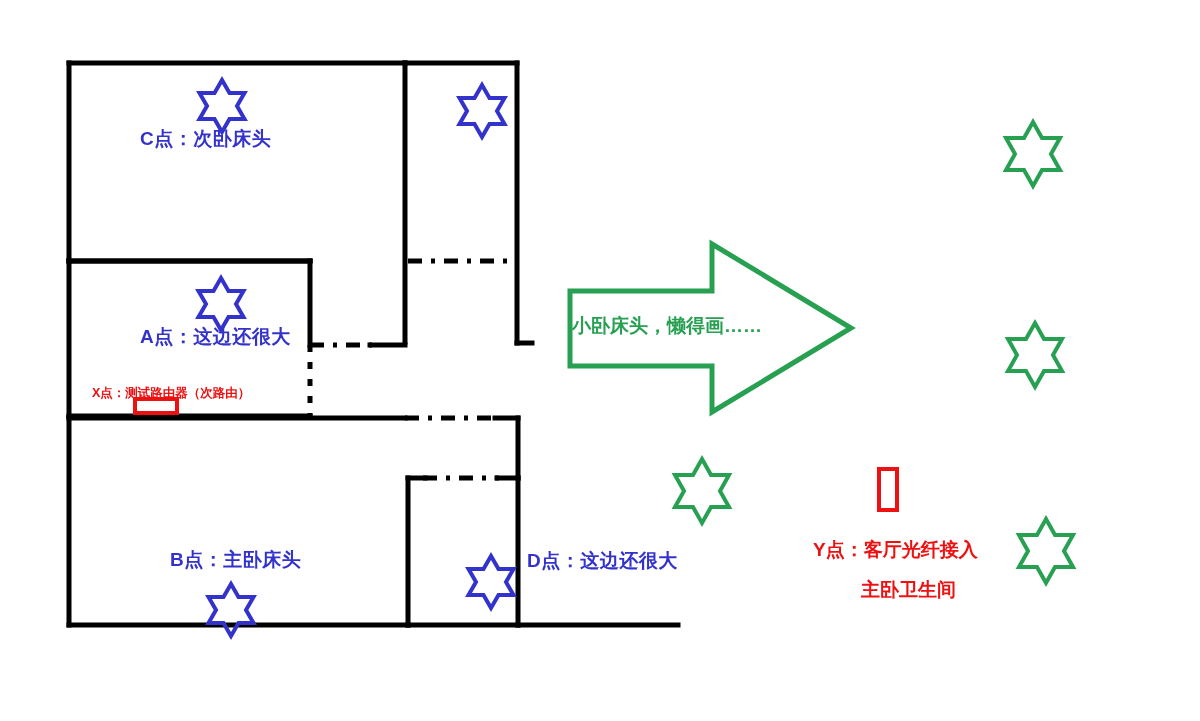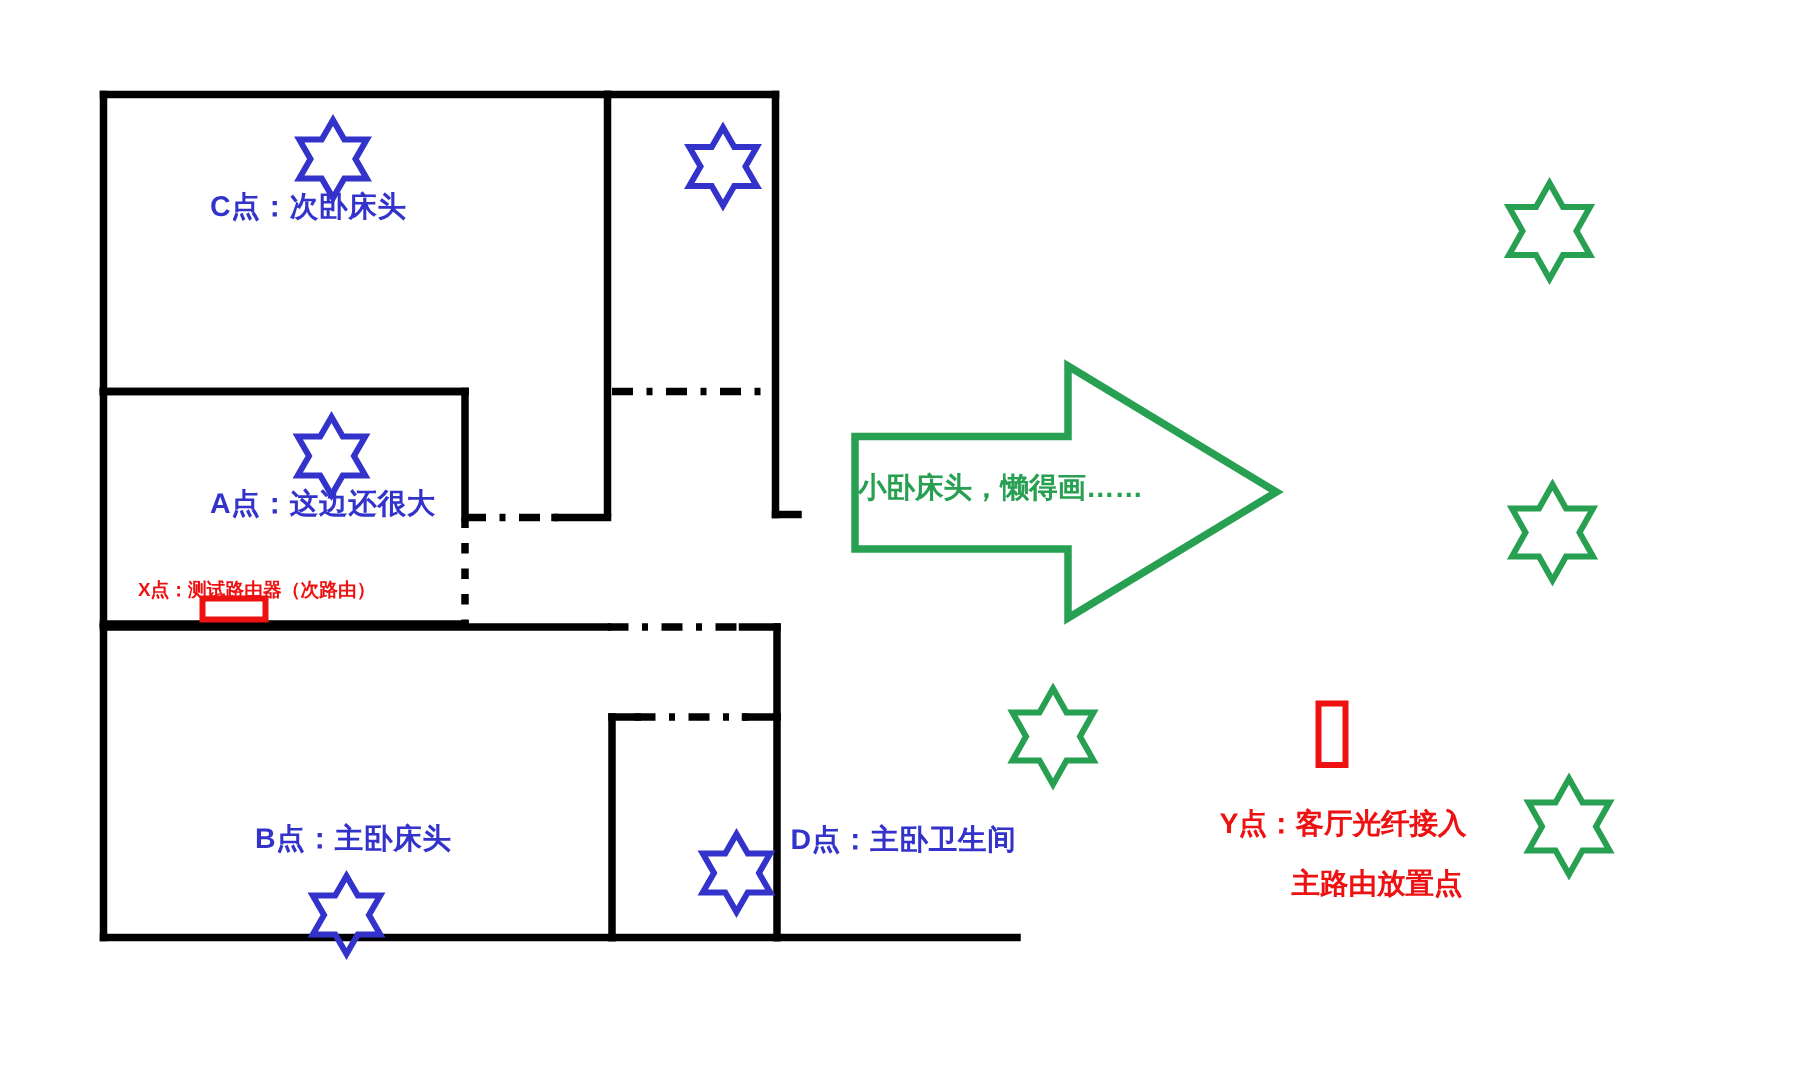--- a/index.html
+++ b/index.html
@@ -136,22 +136,22 @@
 
   <div class="lbl lbl-blue" style="left:140px; top:127px;">C点：次卧床头</div>
 
 
   <div class="lbl lbl-blue" style="left:140px; top:325px;">A点：这边还很大</div>
 
   <div class="lbl lbl-red-small" style="left:92px; top:374px;margin-top:12px;">X点：测试路由器（次路由）</div>
 
   <div class="lbl lbl-blue" style="left:170px; top:548px;">B点：主卧床头</div>
 
-  <div class="lbl lbl-blue" style="left:527px; top:549px;">D点：主卧卫生间</div>
+  <div class="lbl lbl-blue" style="left:527px; top:549px;">D点：这边还很大</div>
 
   <div class="lbl lbl-red-big" style="left:813px; top:538px;">Y点：客厅光纤接入</div>
 
-  <div class="lbl lbl-red-big" style="left:861px; top:578px;">主路由放置点</div>
+  <div class="lbl lbl-red-big" style="left:861px; top:578px;">主卧卫生间</div>
 
   <div class="lbl lbl-green" style="left:572px; top:314px;">小卧床头，懒得画……</div>
 
 
 </div>
 
 </body></html>

